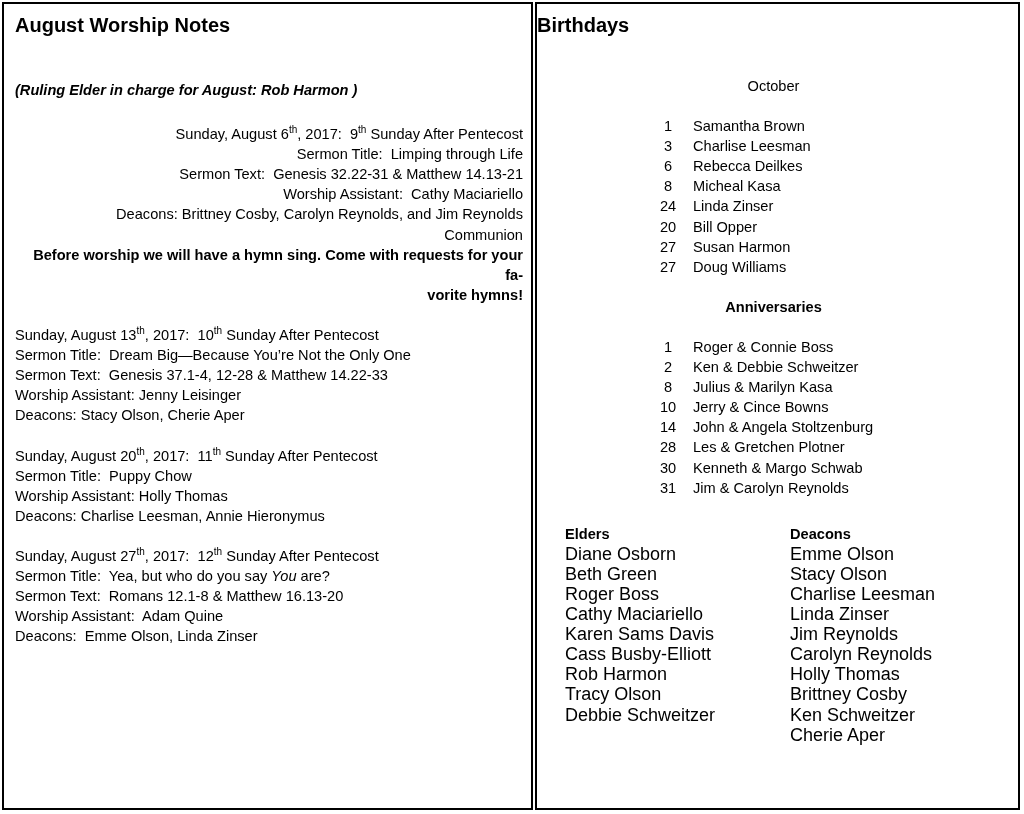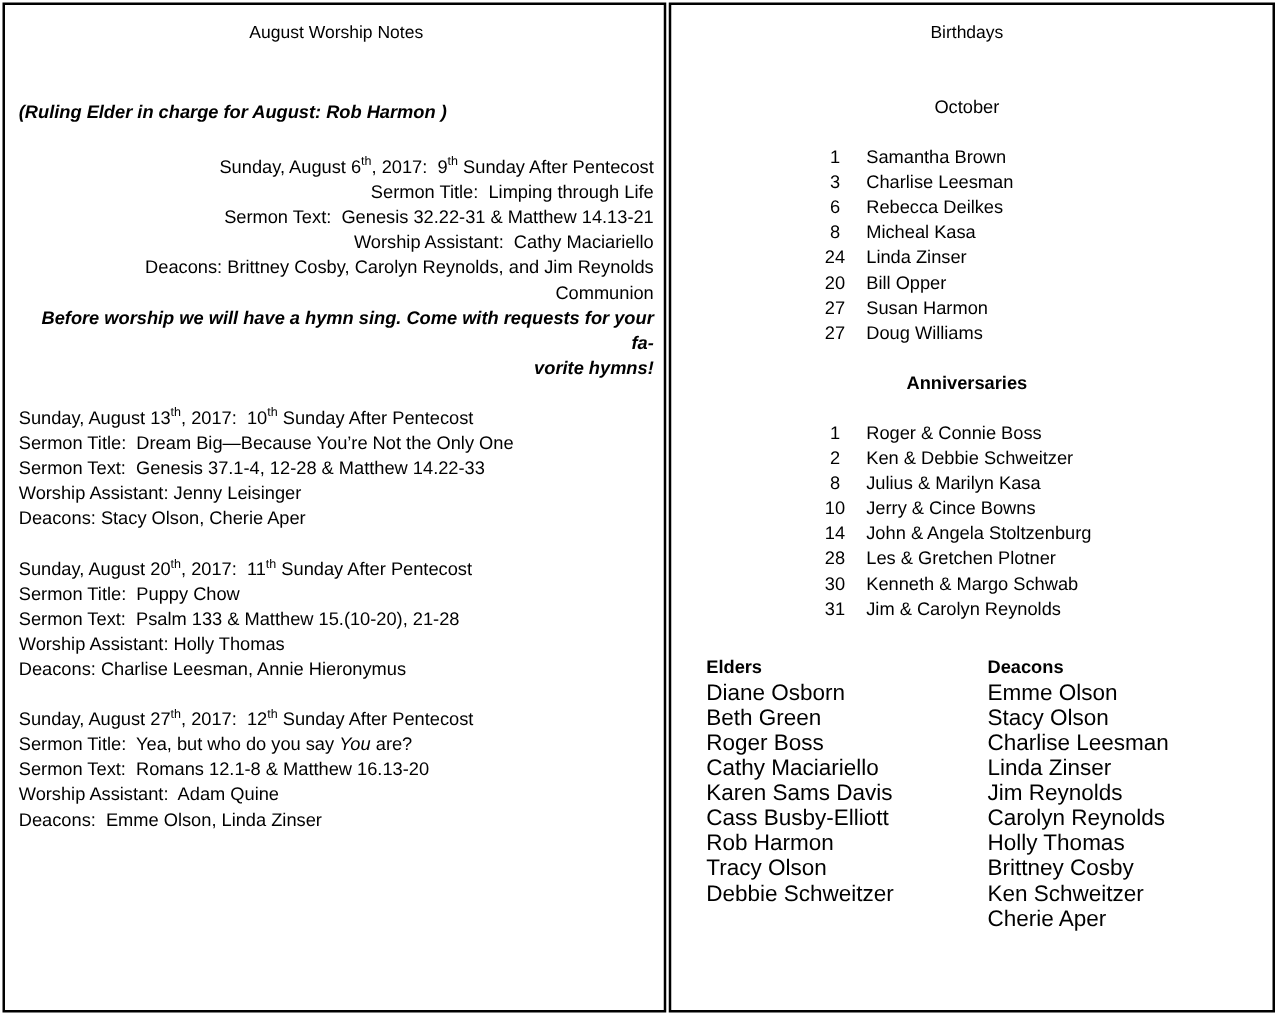--- a/index.html
+++ b/index.html
@@ -20,23 +20,22 @@
     background:#fff;
     overflow:hidden;
   }
   .panel.left  { width:531px; }
   .panel.right { flex:1; }
 
   .panel-inner-left  { padding:12px 8px 0 11px; }
   .panel-inner-right { padding:12px 8px 0 0; }
 
   .panel-title {
-    text-align:center;
-    font-weight:normal;
-    font-size:14px;
+    font-weight:bold;
+    font-size:20px;
     line-height:18px;
   }
 
   .line {
     font-size:14.6px;
     line-height:20.1px;
     white-space:pre-wrap;
   }
   sup { font-size:10px; line-height:0; vertical-align:super; }
   em  { font-style:italic; }
@@ -44,21 +43,21 @@
   .ruling-elder {
     margin-top:46px;
     font-weight:bold;
     font-style:italic;
     font-size:14.6px;
     line-height:20.1px;
     white-space:pre-wrap;
   }
   #services .service-block { margin-top:20.1px; }
   #services .service-block:first-child { margin-top:24px;text-align:right; }
-  .note-line { font-weight:bold; font-style:italic; }
+  .note-line { font-weight:bold; }
 
   
   .section-heading {
     text-align:center;
     font-size:14.6px;
     line-height:20.1px;
     margin-top:20px;
   }
   .section-heading.first { margin-top:42px; }
   .section-heading.bold  { font-weight:bold; }
@@ -110,21 +109,20 @@
           <div class="service-block">
             <div class="line">Sunday, August 13<sup>th</sup>, 2017:  10<sup>th</sup> Sunday After Pentecost</div>
             <div class="line">Sermon Title:  Dream Big—Because You’re Not the Only One</div>
             <div class="line">Sermon Text:  Genesis 37.1-4, 12-28 &amp; Matthew 14.22-33</div>
             <div class="line">Worship Assistant: Jenny Leisinger</div>
             <div class="line">Deacons: Stacy Olson, Cherie Aper</div>
           </div>
           <div class="service-block">
             <div class="line">Sunday, August 20<sup>th</sup>, 2017:  11<sup>th</sup> Sunday After Pentecost</div>
             <div class="line">Sermon Title:  Puppy Chow</div>
-            <div class="line">Sermon Text:  Psalm 133 &amp; Matthew 15.(10-20), 21-28</div>
             <div class="line">Worship Assistant: Holly Thomas</div>
             <div class="line">Deacons: Charlise Leesman, Annie Hieronymus</div>
           </div>
           <div class="service-block">
             <div class="line">Sunday, August 27<sup>th</sup>, 2017:  12<sup>th</sup> Sunday After Pentecost</div>
             <div class="line">Sermon Title:  Yea, but who do you say <em>You</em> are?</div>
             <div class="line">Sermon Text:  Romans 12.1-8 &amp; Matthew 16.13-20</div>
             <div class="line">Worship Assistant:  Adam Quine</div>
             <div class="line">Deacons:  Emme Olson, Linda Zinser</div>
           </div>

